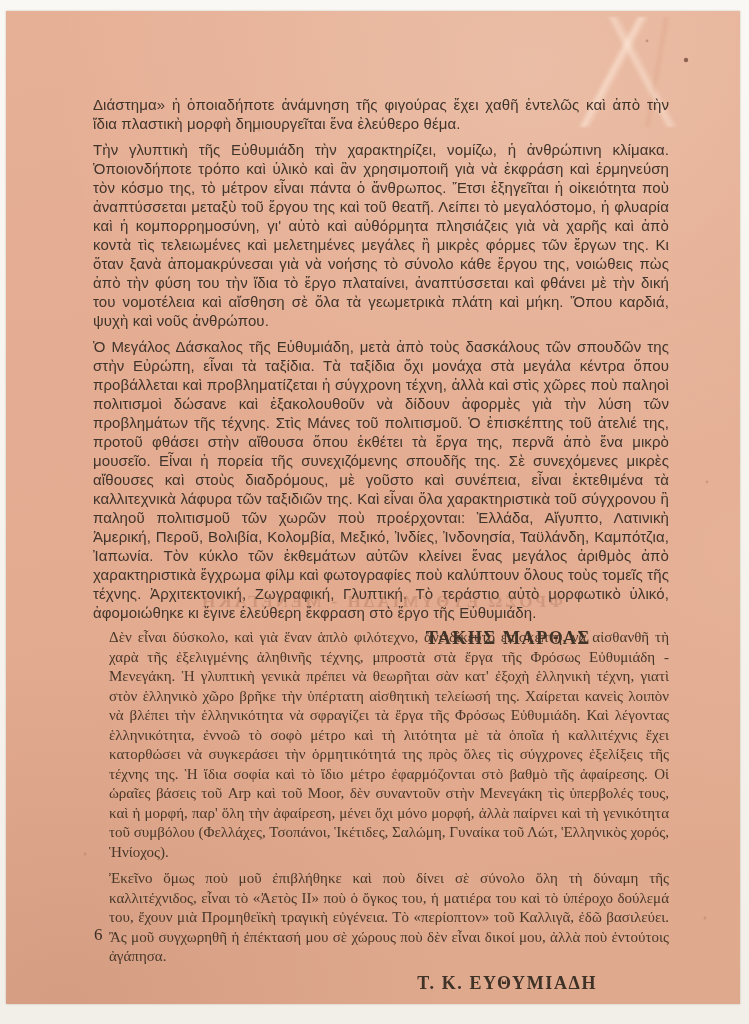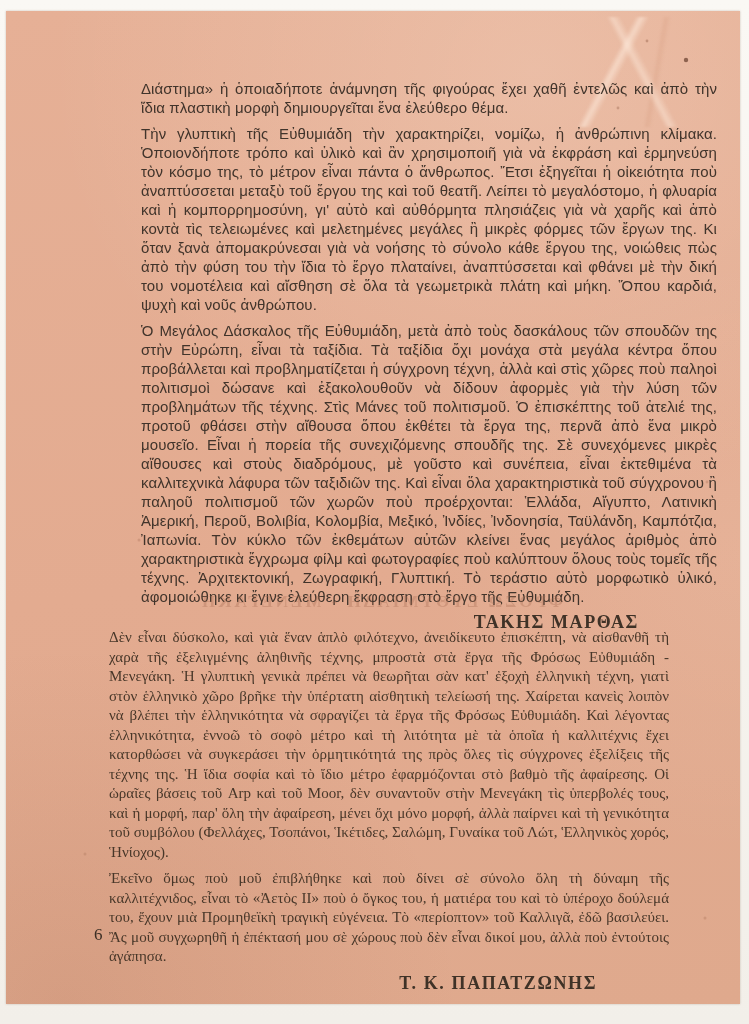--- a/index.html
+++ b/index.html
@@ -58,28 +58,27 @@
       700px 470px 0 0.4px rgba(130,75,52,0.22),
       78px 842px 0 0.5px rgba(130,75,52,0.18),
       698px 906px 0 0.5px rgba(130,75,52,0.20);
   }
   .col {
     position: absolute;
     left: 87px;
     width: 576px;
   }
   .block-sans {
-    top: 68px;
+    top: 84px;
     font-family: "Liberation Sans", sans-serif;
     font-size: 15px;
     line-height: 19px;
     letter-spacing: 0.1px;
     color: #41342b;
     text-align: justify;
-    margin-left: 48px;
   }
   .block-sans p { margin: 0 0 7px 0; }
   .block-serif {
     top: 617px;
     font-family: "Liberation Serif", serif;
     font-size: 15px;
     line-height: 19.5px;
     color: #483729;
     text-align: justify;
   }
@@ -135,19 +134,19 @@
       <p>Ὁ Μεγάλος Δάσκαλος τῆς Εὐθυμιάδη, μετὰ ἀπὸ τοὺς δασκάλους τῶν σπουδῶν της στὴν Εὐρώπη, εἶναι τὰ ταξίδια. Τὰ ταξίδια ὄχι μονάχα στὰ μεγάλα κέντρα ὅπου προβάλλεται καὶ προβληματίζεται ἡ σύγχρονη τέχνη, ἀλλὰ καὶ στὶς χῶρες ποὺ παληοὶ πολιτισμοὶ δώσανε καὶ ἐξακολουθοῦν νὰ δίδουν ἀφορμὲς γιὰ τὴν λύση τῶν προβλημάτων τῆς τέχνης. Στὶς Μάνες τοῦ πολιτισμοῦ. Ὁ ἐπισκέπτης τοῦ ἀτελιέ της, προτοῦ φθάσει στὴν αἴθουσα ὅπου ἐκθέτει τὰ ἔργα της, περνᾶ ἀπὸ ἕνα μικρὸ μουσεῖο. Εἶναι ἡ πορεία τῆς συνεχιζόμενης σπουδῆς της. Σὲ συνεχόμενες μικρὲς αἴθουσες καὶ στοὺς διαδρόμους, μὲ γοῦστο καὶ συνέπεια, εἶναι ἐκτεθιμένα τὰ καλλιτεχνικὰ λάφυρα τῶν ταξιδιῶν της. Καὶ εἶναι ὅλα χαρακτηριστικὰ τοῦ σύγχρονου ἢ παληοῦ πολιτισμοῦ τῶν χωρῶν ποὺ προέρχονται: Ἑλλάδα, Αἴγυπτο, Λατινικὴ Ἀμερική, Περοῦ, Βολιβία, Κολομβία, Μεξικό, Ἰνδίες, Ἰνδονησία, Ταϋλάνδη, Καμπότζια, Ἰαπωνία. Τὸν κύκλο τῶν ἐκθεμάτων αὐτῶν κλείνει ἕνας μεγάλος ἀριθμὸς ἀπὸ χαρακτηριστικὰ ἔγχρωμα φίλμ καὶ φωτογραφίες ποὺ καλύπτουν ὅλους τοὺς τομεῖς τῆς τέχνης. Ἀρχιτεκτονική, Ζωγραφική, Γλυπτική. Τὸ τεράστιο αὐτὸ μορφωτικὸ ὑλικό, ἀφομοιώθηκε κι ἔγινε ἐλεύθερη ἔκφραση στὸ ἔργο τῆς Εὐθυμιάδη.</p>
       <div class="signature sig-top">ΤΑΚΗΣ ΜΑΡΘΑΣ</div>
     </section>
 
     <div class="bleed-title">ΦΡΟΣΩ ΕΥΘΥΜΙΑΔΗ - ΜΕΝΕΓΑΚΗ</div>
 
     <section class="col block-serif">
       <p>Δὲν εἶναι δύσκολο, καὶ γιὰ ἕναν ἁπλὸ φιλότεχνο, ἀνειδίκευτο ἐπισκέπτη, νὰ αἰσθανθῆ τὴ χαρὰ τῆς ἐξελιγμένης ἀληθινῆς τέχνης, μπροστὰ στὰ ἔργα τῆς Φρόσως Εὐθυμιάδη - Μενεγάκη. Ἡ γλυπτικὴ γενικὰ πρέπει νὰ θεωρῆται σὰν κατ' ἐξοχὴ ἑλληνικὴ τέχνη, γιατὶ στὸν ἑλληνικὸ χῶρο βρῆκε τὴν ὑπέρτατη αἰσθητικὴ τελείωσή της. Χαίρεται κανεὶς λοιπὸν νὰ βλέπει τὴν ἑλληνικότητα νὰ σφραγίζει τὰ ἔργα τῆς Φρόσως Εὐθυμιάδη. Καὶ λέγοντας ἑλληνικότητα, ἐννοῶ τὸ σοφὸ μέτρο καὶ τὴ λιτότητα μὲ τὰ ὁποῖα ἡ καλλιτέχνις ἔχει κατορθώσει νὰ συγκεράσει τὴν ὁρμητικότητά της πρὸς ὅλες τὶς σύγχρονες ἐξελίξεις τῆς τέχνης της. Ἡ ἴδια σοφία καὶ τὸ ἴδιο μέτρο ἐφαρμόζονται στὸ βαθμὸ τῆς ἀφαίρεσης. Οἱ ὡραῖες βάσεις τοῦ Arp καὶ τοῦ Moor, δὲν συναντοῦν στὴν Μενεγάκη τὶς ὑπερβολές τους, καὶ ἡ μορφή, παρ' ὅλη τὴν ἀφαίρεση, μένει ὄχι μόνο μορφή, ἀλλὰ παίρνει καὶ τὴ γενικότητα τοῦ συμβόλου (Φελλάχες, Τσοπάνοι, Ἱκέτιδες, Σαλώμη, Γυναίκα τοῦ Λώτ, Ἑλληνικὸς χορός, Ἡνίοχος).</p>
       <p>Ἐκεῖνο ὅμως ποὺ μοῦ ἐπιβλήθηκε καὶ ποὺ δίνει σὲ σύνολο ὅλη τὴ δύναμη τῆς καλλιτέχνιδος, εἶναι τὸ «Ἀετὸς ΙΙ» ποὺ ὁ ὄγκος του, ἡ ματιέρα του καὶ τὸ ὑπέροχο δούλεμά του, ἔχουν μιὰ Προμηθεϊκὴ τραγικὴ εὐγένεια. Τὸ «περίοπτον» τοῦ Καλλιγᾶ, ἐδῶ βασιλεύει. Ἂς μοῦ συγχωρηθῆ ἡ ἐπέκτασή μου σὲ χώρους ποὺ δὲν εἶναι δικοί μου, ἀλλὰ ποὺ ἐντούτοις ἀγάπησα.</p>
 
-      <div class="signature sig-bottom">Τ. Κ. ΠΑΠΑΤΖΩΝΗΣ</div>
+      <div class="signature sig-bottom">Τ. Κ. ΕΥΘΥΜΙΑΔΗ</div>
     </section>
 
     <div class="page-number">6</div>
 
   </div>
 </div>
 
 </body></html>

